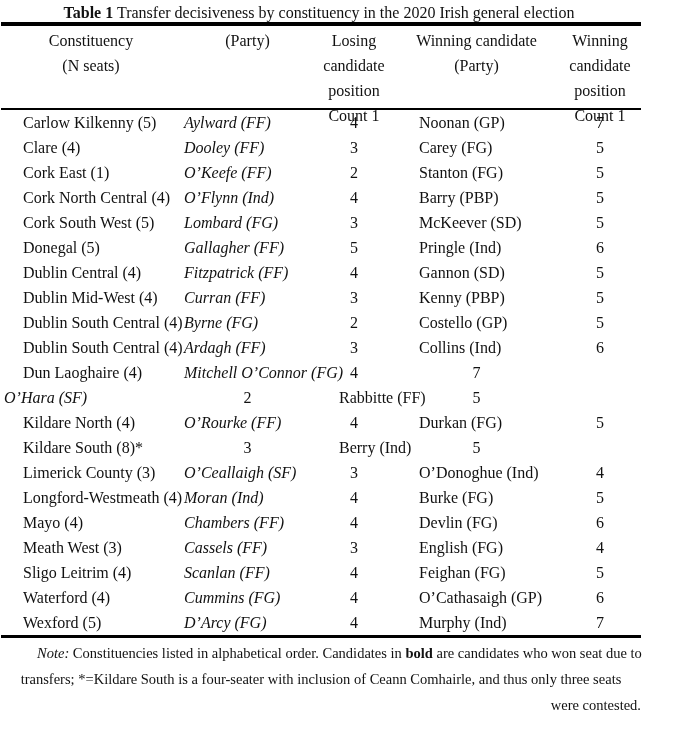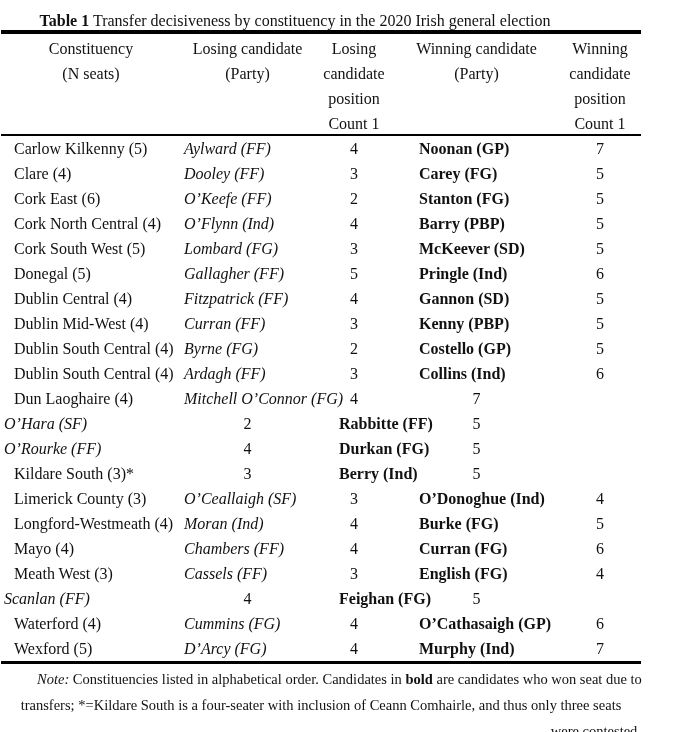--- a/index.html
+++ b/index.html
@@ -12,75 +12,75 @@
   .page {
     position: relative;
     width: 700px; height: 732px;
     overflow: hidden;
     background: #ffffff;
   }
   .content { width: 640px; margin-left: 1px; }
 
   .title {
     width: 588px;
-    padding-top: 11px;
+    padding-top: 3px;
     height: 19px;
     text-align: center;
     font-size: 16px;
     white-space: nowrap;
     line-height: 19px;
+    margin-left: 24px;
   }
   .b { font-weight: bold; }
   .i { font-style: italic; margin-left: 36px; }
 
   .rule-thick { width: 640px; height: 3px; background: #000000; }
   .rule-thick.top { height: 4px; }
   .rule-thin  { width: 640px; height: 2px; background: #000000; }
 
   .header-row, .trow {
     display: grid;
     grid-template-columns: 180px 133px 80px 165px 82px;
     width: 640px;
   }
   .header-row {
-    height: 100px;
+    height: 82px;
     padding-top: 0;
     font-size: 16px;
   }
   .hcell { text-align: center; line-height: 25px; padding-top: 2px; }
   .hline { height: 25px; white-space: nowrap; }
 
   .tbody { width: 640px; }
   .trow { height: 25px; line-height: 25px; font-size: 16px; }
   .tcell { white-space: nowrap; overflow: visible; box-sizing: border-box; }
-  .tcell.c1 { padding-left: 13px; }
+  .tcell.c1 { padding-left: 22px; }
   .tcell.c2 { padding-left: 3px; font-style: italic; }
   .tcell.c3 { text-align: center; }
-  .tcell.c4 { padding-left: 25px; font-weight: bold; }
+  .tcell.c4 { padding-left: 25px; font-weight: normal; }
   .tcell.c5 { text-align: center; }
 
   .note { width: 640px; margin-top: 2px; font-size: 14.5px; line-height: 26px; }
   .nline { height: 26px; white-space: nowrap; }
   .nline.center { text-align: center; }
   .nline.right  { text-align: right; }
 </style>
 </head>
 <body>
 
 <div class="page">
   <div class="content">
     <div class="title"><span class="b">Table 1</span><span> Transfer decisiveness by constituency in the 2020 Irish general election</span></div>
     <div class="rule-thick top"></div>
     <div class="header-row">
         <div class="hcell c1">
           <div class="hline">Constituency</div>
           <div class="hline">(N seats)</div>
         </div>
         <div class="hcell c2">
-          <div class="hline">Losing candidate</div>
           <div class="hline">(Party)</div>
         </div>
         <div class="hcell c3">
           <div class="hline">Losing</div>
           <div class="hline">candidate</div>
           <div class="hline">position</div>
           <div class="hline">Count 1</div>
         </div>
         <div class="hcell c4">
           <div class="hline">Winning candidate</div>
@@ -103,21 +103,21 @@
           <div class="tcell c5">7</div>
         </div>
         <div class="trow">
           <div class="tcell c1">Clare (4)</div>
           <div class="tcell c2">Dooley (FF)</div>
           <div class="tcell c3">3</div>
           <div class="tcell c4">Carey (FG)</div>
           <div class="tcell c5">5</div>
         </div>
         <div class="trow">
-          <div class="tcell c1">Cork East (6)</div>
+          <div class="tcell c1">Cork East (1)</div>
           <div class="tcell c2">O’Keefe (FF)</div>
           <div class="tcell c3">2</div>
           <div class="tcell c4">Stanton (FG)</div>
           <div class="tcell c5">5</div>
         </div>
         <div class="trow">
           <div class="tcell c1">Cork North Central (4)</div>
           <div class="tcell c2">O’Flynn (Ind)</div>
           <div class="tcell c3">4</div>
           <div class="tcell c4">Barry (PBP)</div>
@@ -171,27 +171,28 @@
           <div class="tcell c3">4</div>
           <div class="tcell c5">7</div>
         </div>
         <div class="trow">
           <div class="tcell c2">O’Hara (SF)</div>
           <div class="tcell c3">2</div>
           <div class="tcell c4">Rabbitte (FF)</div>
           <div class="tcell c5">5</div>
         </div>
         <div class="trow">
+          <div class="tcell c1">Kildare North (4)</div>
           <div class="tcell c2">O’Rourke (FF)</div>
           <div class="tcell c3">4</div>
           <div class="tcell c4">Durkan (FG)</div>
           <div class="tcell c5">5</div>
         </div>
         <div class="trow">
-          <div class="tcell c1">Kildare South (3)*</div>
+          <div class="tcell c1">Kildare South (8)*</div>
           <div class="tcell c3">3</div>
           <div class="tcell c4">Berry (Ind)</div>
           <div class="tcell c5">5</div>
         </div>
         <div class="trow">
           <div class="tcell c1">Limerick County (3)</div>
           <div class="tcell c2">O’Ceallaigh (SF)</div>
           <div class="tcell c3">3</div>
           <div class="tcell c4">O’Donoghue (Ind)</div>
           <div class="tcell c5">4</div>
@@ -200,31 +201,32 @@
           <div class="tcell c1">Longford-Westmeath (4)</div>
           <div class="tcell c2">Moran (Ind)</div>
           <div class="tcell c3">4</div>
           <div class="tcell c4">Burke (FG)</div>
           <div class="tcell c5">5</div>
         </div>
         <div class="trow">
           <div class="tcell c1">Mayo (4)</div>
           <div class="tcell c2">Chambers (FF)</div>
           <div class="tcell c3">4</div>
-          <div class="tcell c4">Curran (FG)</div>
+          <div class="tcell c4">Devlin (FG)</div>
           <div class="tcell c5">6</div>
         </div>
         <div class="trow">
           <div class="tcell c1">Meath West (3)</div>
           <div class="tcell c2">Cassels (FF)</div>
           <div class="tcell c3">3</div>
           <div class="tcell c4">English (FG)</div>
           <div class="tcell c5">4</div>
         </div>
         <div class="trow">
+          <div class="tcell c1">Sligo Leitrim (4)</div>
           <div class="tcell c2">Scanlan (FF)</div>
           <div class="tcell c3">4</div>
           <div class="tcell c4">Feighan (FG)</div>
           <div class="tcell c5">5</div>
         </div>
         <div class="trow">
           <div class="tcell c1">Waterford (4)</div>
           <div class="tcell c2">Cummins (FG)</div>
           <div class="tcell c3">4</div>
           <div class="tcell c4">O’Cathasaigh (GP)</div>

